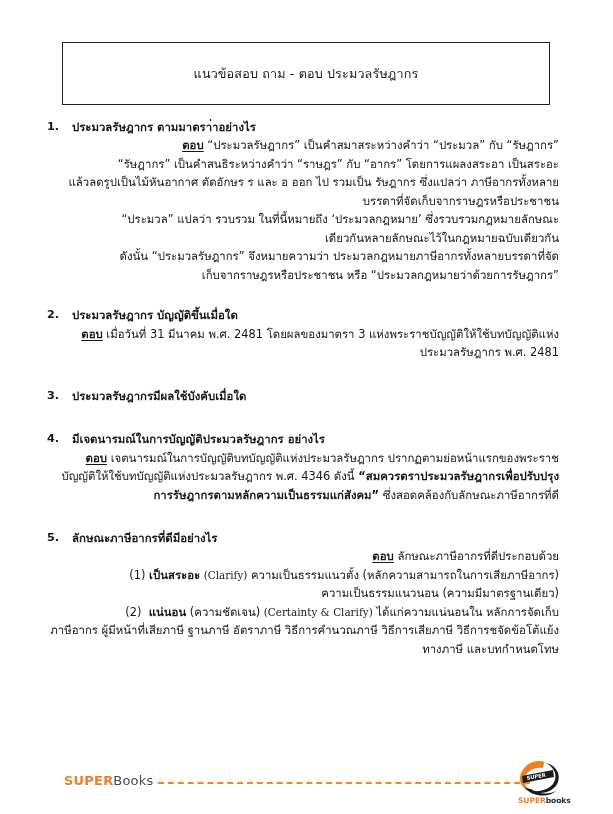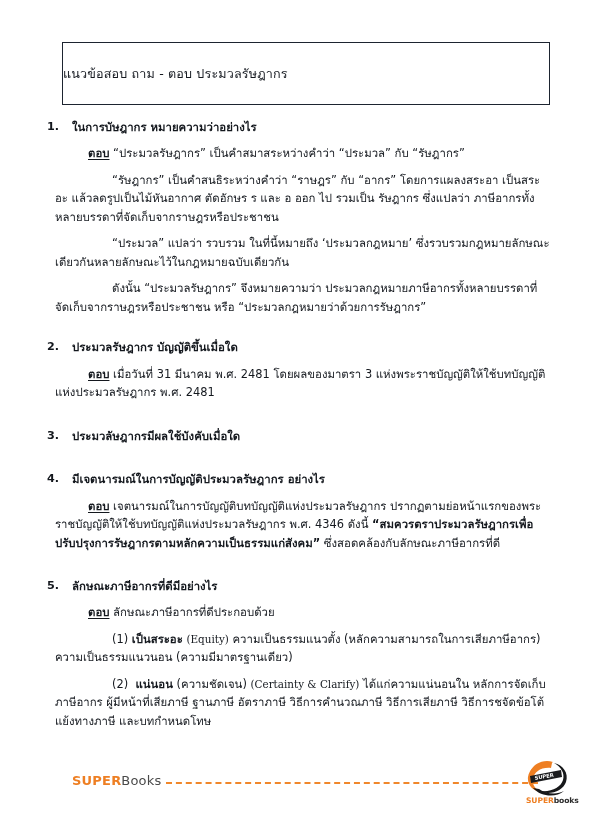--- a/index.html
+++ b/index.html
@@ -28,21 +28,21 @@
   .title-box {
     position: absolute;
     left: 62px;
     top: 42px;
     width: 488px;
     height: 63px;
     border: 1.3px solid #1d2430;
     box-sizing: border-box;
     display: flex;
     align-items: center;
-    justify-content: flex-start;
+    justify-content: center;
   }
   .title-text {
     font-size: 12.6px;
     letter-spacing: 0.15px;
     color: #14181f;
     line-height: 1.4;
     text-align: center;
     white-space: nowrap;
   }
 
@@ -74,22 +74,22 @@
   }
   .q-text {
     flex: 1 1 auto;
     font-weight: bold;
   }
 
   .para {
     font-size: 11.4px;
     line-height: 1.62;
     color: #14181e;
-    text-align: left;
-    margin: 8px;
+    text-align: right;
+    margin: 0;
     text-indent: 0;
   }
   
   .para.indent-ans { text-indent: 33px; }
   .para.indent-deep { text-indent: 57px; }
   .para.indent-list { text-indent: 57px; }
 
   .ans-label {
     font-weight: bold;
     text-decoration: underline;
@@ -100,21 +100,21 @@
     font-family: "DejaVu Serif", "Liberation Serif", serif;
     font-size: 10.4px;
     font-weight: normal;
   }
   .gap-md { height: 13px; }
   .gap-lg { height: 16px; }
 
   
   .footer {
     position: absolute;
-    left: 14px;
+    left: 6px;
     top: 770px;
     width: 556px;
     height: 44px;
     text-decoration: underline;
   }
   .footer-brand {
     position: absolute;
     left: 58px;
     top: 4px;
     font-size: 13px;
@@ -164,21 +164,21 @@
 
   <div class="title-box">
     <div class="title-text">แนวข้อสอบ ถาม - ตอบ ประมวลรัษฎากร</div>
   </div>
 
   <div class="content">
 
     <div class="qa-block">
       <div class="q-row">
         <span class="q-num">1.</span>
-        <span class="q-text">ในการบัษฎากร หมายความว่าอย่างไร</span>
+        <span class="q-text">ประมวลรัษฎากร ตามมาตรา่าอย่างไร</span>
       </div>
       <p class="para indent-ans"><span class="ans-label">ตอบ</span><span> “ประมวลรัษฎากร” เป็นคำสมาสระหว่างคำว่า “ประมวล” กับ “รัษฎากร”</span></p>
       <p class="para indent-deep">“รัษฎากร” เป็นคำสนธิระหว่างคำว่า “ราษฎร” กับ “อากร” โดยการแผลงสระอา เป็นสระอะ แล้วลดรูปเป็นไม้หันอากาศ ตัดอักษร ร และ อ ออก ไป รวมเป็น รัษฎากร ซึ่งแปลว่า ภาษีอากรทั้งหลายบรรดาที่จัดเก็บจากราษฎรหรือประชาชน</p>
       <p class="para indent-deep">“ประมวล” แปลว่า รวบรวม ในที่นี้หมายถึง ‘ประมวลกฎหมาย’ ซึ่งรวบรวมกฎหมายลักษณะเดียวกันหลายลักษณะไว้ในกฎหมายฉบับเดียวกัน</p>
       <p class="para indent-deep">ดังนั้น “ประมวลรัษฎากร” จึงหมายความว่า ประมวลกฎหมายภาษีอากรทั้งหลายบรรดาที่จัดเก็บจากราษฎรหรือประชาชน หรือ “ประมวลกฎหมายว่าด้วยการรัษฎากร”</p>
     </div>
 
     <div class="gap-md"></div>
 
     <div class="qa-block">
@@ -187,21 +187,21 @@
         <span class="q-text">ประมวลรัษฎากร บัญญัติขึ้นเมื่อใด</span>
       </div>
       <p class="para indent-ans"><span class="ans-label">ตอบ</span><span> เมื่อวันที่ 31 มีนาคม พ.ศ. 2481   โดยผลของมาตรา 3 แห่งพระราชบัญญัติให้ใช้บทบัญญัติแห่งประมวลรัษฎากร พ.ศ. 2481</span></p>
     </div>
 
     <div class="gap-lg"></div>
 
     <div class="qa-block">
       <div class="q-row">
         <span class="q-num">3.</span>
-        <span class="q-text">ประมวลัษฎากรมีผลใช้บังคับเมื่อใด</span>
+        <span class="q-text">ประมวลรัษฎากรมีผลใช้บังคับเมื่อใด</span>
       </div>
     </div>
 
     <div class="gap-lg"></div>
 
     <div class="qa-block">
       <div class="q-row">
         <span class="q-num">4.</span>
         <span class="q-text">มีเจตนารมณ์ในการบัญญัติประมวลรัษฎากร อย่างไร</span>
       </div>
@@ -210,21 +210,21 @@
 
     <div class="gap-lg"></div>
 
     <div class="qa-block">
       <div class="q-row">
         <span class="q-num">5.</span>
         <span class="q-text">ลักษณะภาษีอากรที่ดีมีอย่างไร</span>
       </div>
       <p class="para indent-ans"><span class="ans-label">ตอบ</span><span> ลักษณะภาษีอากรที่ดีประกอบด้วย</span></p>
 
-      <p class="para indent-list"><span>(1)</span><span>&nbsp;</span><span class="b">เป็นสระอะ</span><span>&nbsp;</span><span class="en">(Equity)</span><span> ความเป็นธรรมแนวตั้ง (หลักความสามารถในการเสียภาษีอากร) ความเป็นธรรมแนวนอน (ความมีมาตรฐานเดียว)</span></p>
+      <p class="para indent-list"><span>(1)</span><span>&nbsp;</span><span class="b">เป็นสระอะ</span><span>&nbsp;</span><span class="en">(Clarify)</span><span> ความเป็นธรรมแนวตั้ง (หลักความสามารถในการเสียภาษีอากร) ความเป็นธรรมแนวนอน (ความมีมาตรฐานเดียว)</span></p>
 
       <p class="para indent-list"><span>(2)</span><span>&nbsp;&nbsp;</span><span class="b">แน่นอน</span><span>&nbsp;</span><span>(ความชัดเจน)</span><span>&nbsp;</span><span class="en">(Certainty &amp; Clarify)</span><span> ได้แก่ความแน่นอนใน หลักการจัดเก็บภาษีอากร ผู้มีหน้าที่เสียภาษี ฐานภาษี อัตราภาษี วิธีการคำนวณภาษี วิธีการเสียภาษี วิธีการชจัดข้อโต้แย้งทางภาษี และบทกำหนดโทษ</span></p>
 
     </div>
 
   </div>
 
   <div class="footer">
     <div class="footer-brand"><span class="brand-super">SUPER</span><span class="brand-books">Books</span></div>
 

